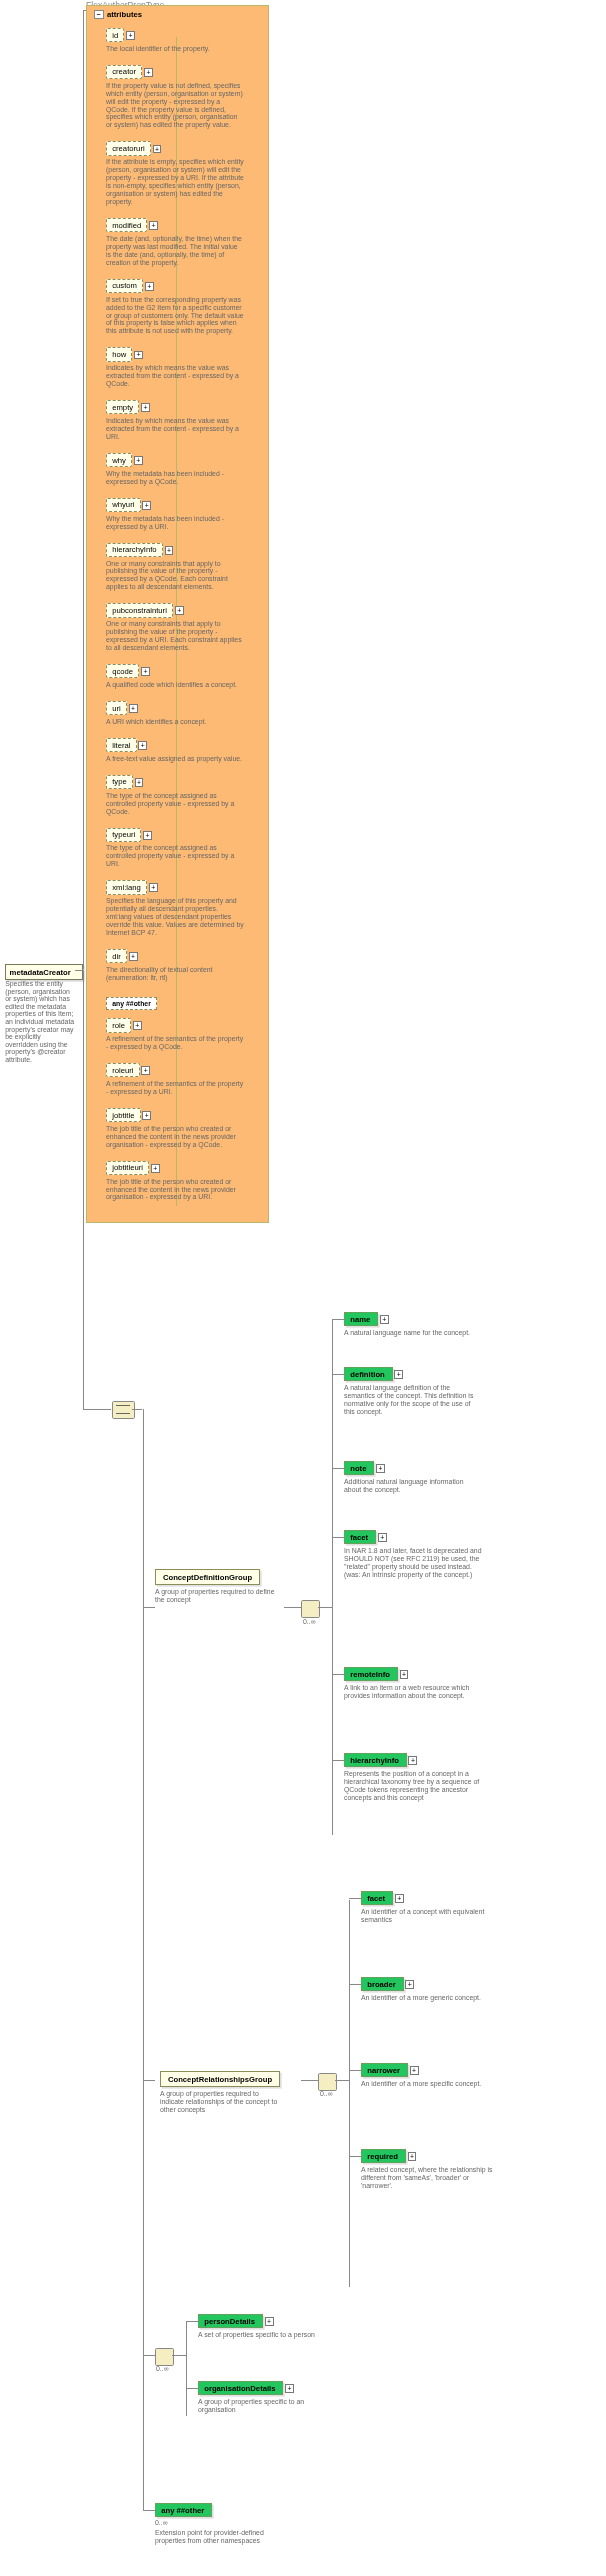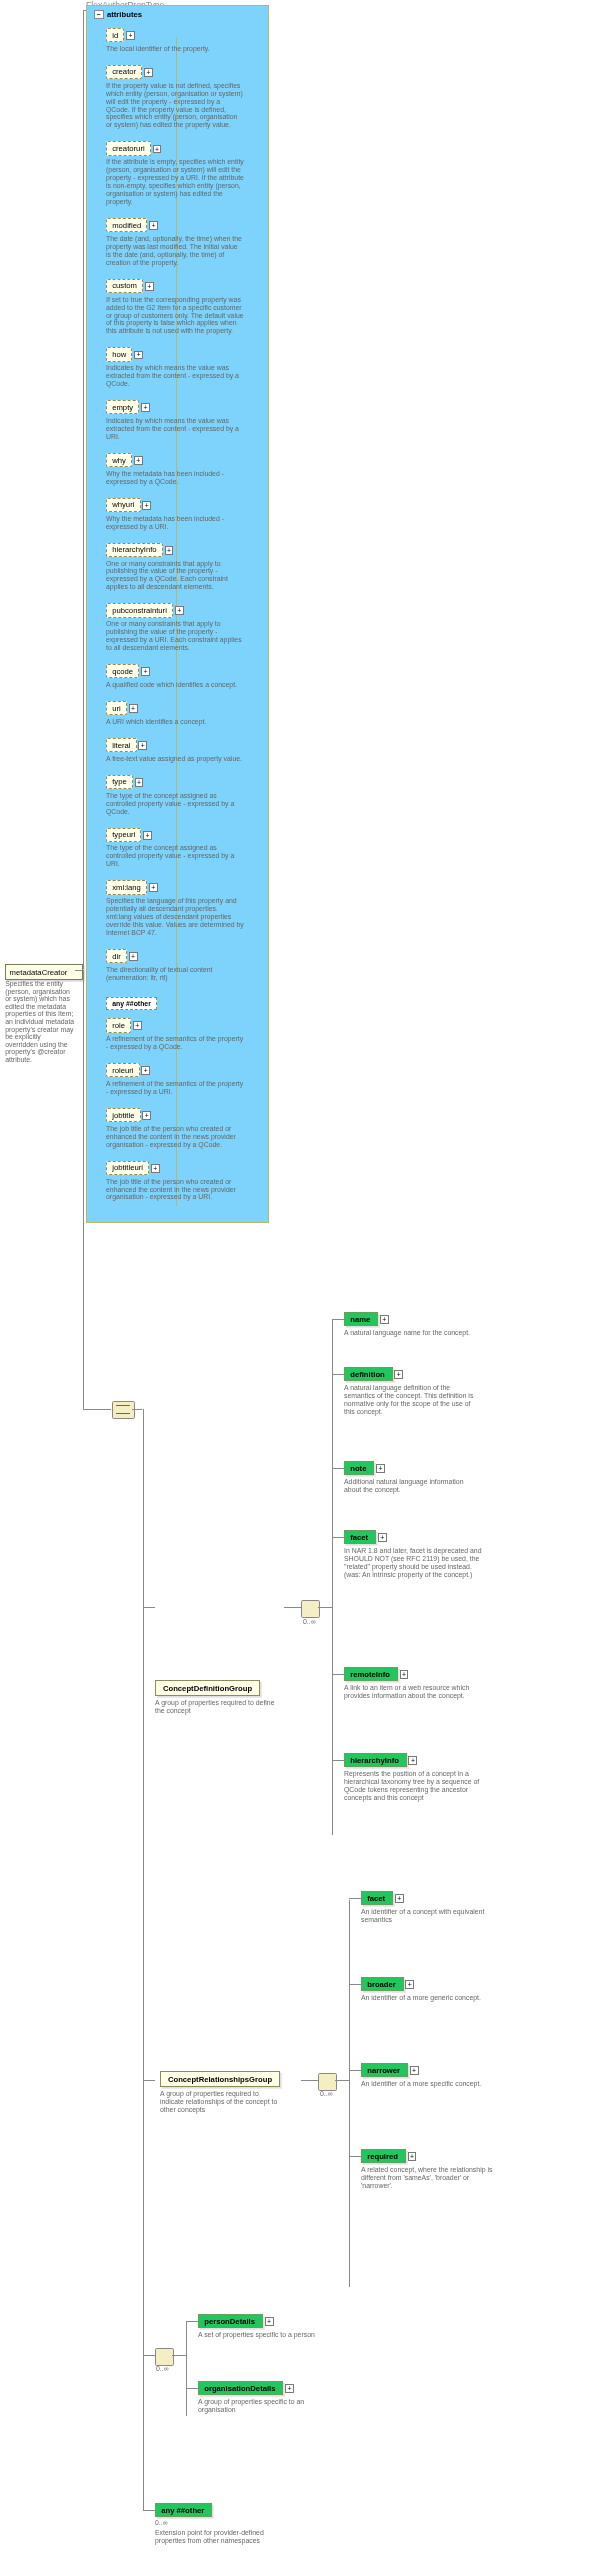--- a/index.html
+++ b/index.html
@@ -1,32 +1,32 @@
 <!DOCTYPE html>
 <html><head>
 <meta charset="utf-8">
 <style>
 html,body{margin:0;padding:0;font-family:Tahoma,Verdana,sans-serif;font-size:7.7px;color:#000;background:#fff}
 .canvas{position:relative;width:607px;height:2576px;background:#fff}
 
 
 .root-box{position:absolute;left:5.2px;top:964px;width:69px;padding:2.6px 3.4px;background:#ffffe7;border:0.9px solid #7a7a5a;box-shadow:1.7px 1.7px 0 rgba(0,0,0,.15)}
-.root-box .title{font-weight:normal}
+.root-box .title{font-weight:bold}
 .root-sub{position:absolute;left:5.2px;top:980px;width:69px;font-size:6.9px;color:#666;line-height:1.1}
 
 
 .seq{position:absolute;left:112px;top:1401px;width:20.6px;height:15.5px;border:0.9px solid #888;background:#f4eec2;border-radius:1.7px}
 .seq:before{content:"";position:absolute;left:3.4px;top:3.4px;right:3.4px;height:0.9px;background:#666}
 .seq:after{content:"";position:absolute;left:3.4px;bottom:3.4px;right:3.4px;height:0.9px;background:#666}
 
 
 .choice{position:absolute;width:17px;height:15.5px;border:0.9px solid #888;background:#f4eec2;border-radius:1.7px}
 
 
-.attr-panel{position:absolute;left:86px;top:5.2px;width:181px;background:#7dd3fc;border:0.9px solid #b8b86a}
+.attr-panel{position:absolute;left:86px;top:5.2px;width:181px;background:#fdba74;border:0.9px solid #b8b86a}
 .attr-panel > .hdr{font-weight:bold;padding:3.4px 6.9px;display:flex;align-items:center;gap:3.4px}
 .attr-panel > .hdr .box{width:7.7px;height:7.7px;border:0.9px solid #888;background:#fff;display:inline-flex;align-items:center;justify-content:center;font-size:6.9px;line-height:6.9px}
 .attr-list{padding:5.2px 8.6px 8.6px 19px}
 .attr{margin:0 0 12px 0;position:relative}
 .attr .nm{display:inline-block;padding:1.7px 5.2px;background:#ffffe9;border:0.9px dashed #8c8c5a;border-radius:1.7px;font-weight:normal}
 .expander{width:6.9px;height:6.9px;border:0.9px solid #777;background:#fff;display:inline-flex;align-items:center;justify-content:center;font-size:6.9px;margin-left:1.7px;vertical-align:middle}
 .attr .desc{margin-top:2.6px;font-size:6.9px;color:#666;line-height:1.15;max-width:138px}
 .any-attr{margin:3.4px 0 8.6px 0;display:inline-block;padding:1.7px 5.2px;border:0.9px dashed #8c8c5a;background:#fff;font-weight:bold;font-size:6.9px}
 .attr-list .stem{position:absolute;left:89px;top:31px;width:0.9px;bottom:15.5px;background:#b8b86a}
 
@@ -102,21 +102,21 @@
     <div class="attr"><span class="nm">roleuri</span><span class="expander">+</span><div class="desc">A refinement of the semantics of the property - expressed by a URI.</div></div>
     <div class="attr"><span class="nm">jobtitle</span><span class="expander">+</span><div class="desc">The job title of the person who created or enhanced the content in the news provider organisation - expressed by a QCode.</div></div>
     <div class="attr"><span class="nm">jobtitleuri</span><span class="expander">+</span><div class="desc">The job title of the person who created or enhanced the content in the news provider organisation - expressed by a URI.</div></div>
   </div>
 </div>
 
 <span class="h" style="left:132px;top:1409px;width:10.3px"></span>
 <span class="v" style="left:143px;top:1409px;height:1101px"></span>
 
 <span class="h" style="left:143px;top:1607px;width:12px"></span>
-<div class="group" style="left:155px;top:1680px">
+<div class="group" style="left:155px;top:1569px">
   <span class="gbox">ConceptDefinitionGroup</span>
   <div class="desc">A group of properties required to define the concept</div>
 </div>
 
 <span class="h" style="left:284px;top:1607px;width:17px"></span>
 <div class="choice" style="left:301px;top:1600px"></div>
 <div class="card" style="left:303px;top:1618px">0..∞</div>
 <span class="h" style="left:318px;top:1607px;width:13.8px"></span>
 <span class="v" style="left:332px;top:1319px;height:516px"></span>
 

